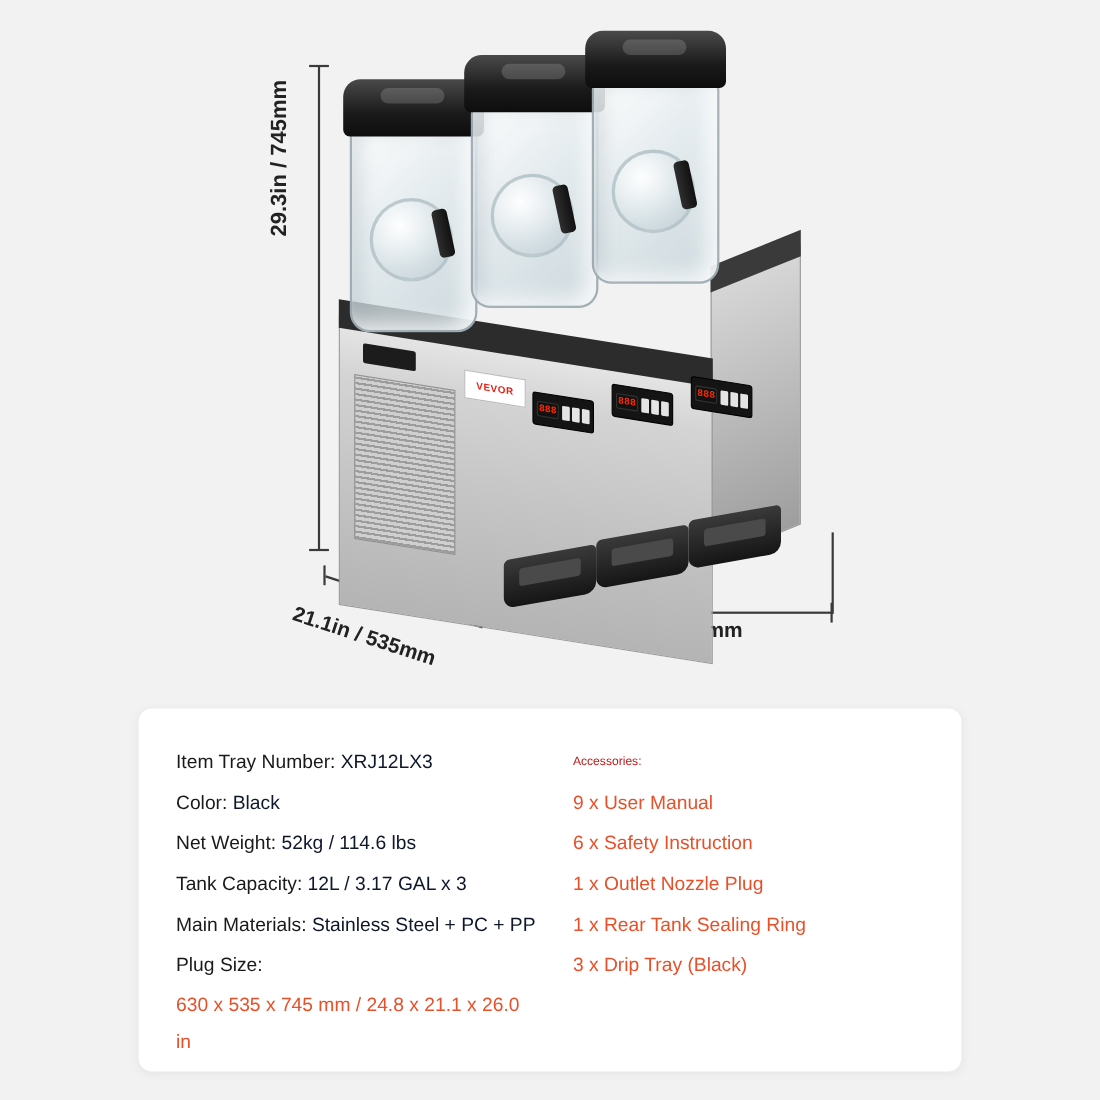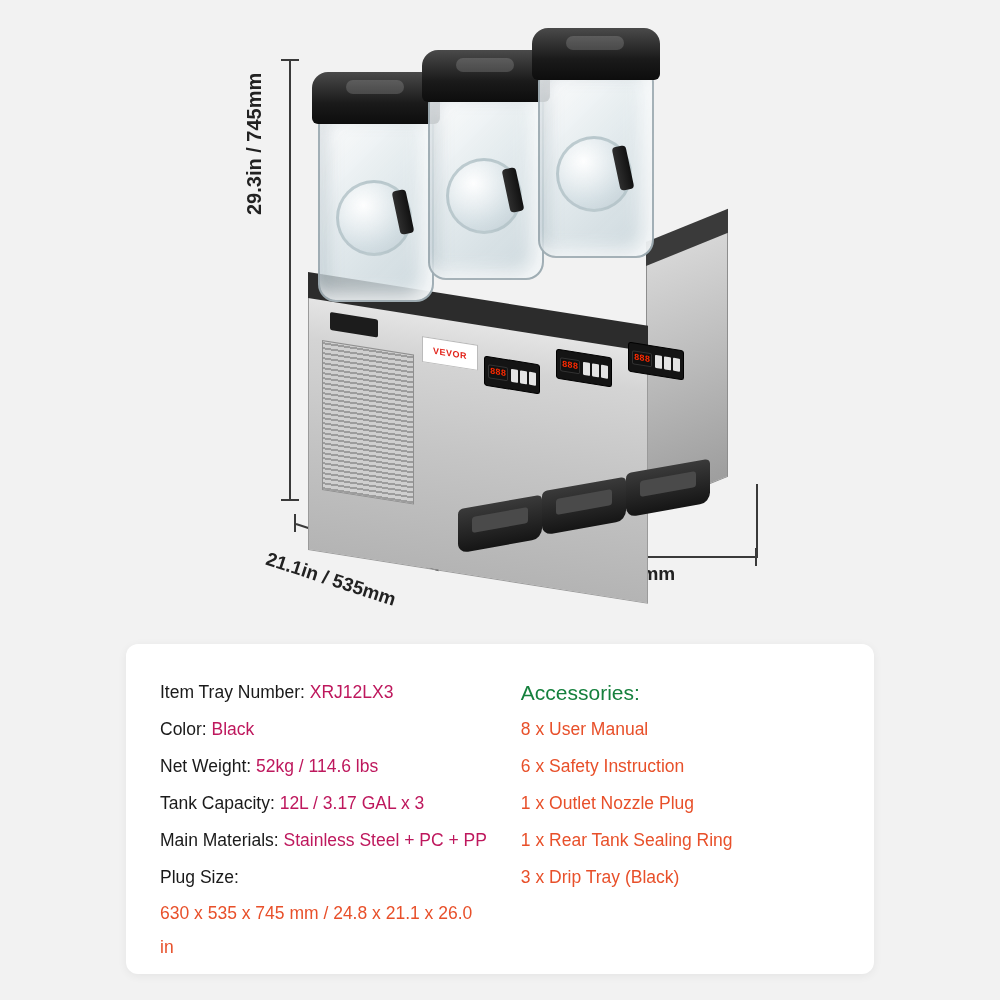--- a/index.html
+++ b/index.html
@@ -219,22 +219,22 @@
     padding: 30px 34px;
   }
   .spec-col { flex: 1 1 0; }
   .spec-col.right { padding-left: 34px; }
   .spec-row {
     font-size: 17.5px;
     line-height: 37px;
     color: #1a1a1a;
     white-space: nowrap;
   }
-  .spec-val { color: #be185d; }
-  .acc-head { font-size: 21px; line-height: 37px; color: #15803d; }
+  .spec-val { color: #0f172a; }
+  .acc-head { font-size: 11px; line-height: 37px; color: #b91c1c; }
   .acc-item { font-size: 17.5px; line-height: 37px; color: #e8502a; }
   .size-value { font-size: 17.5px; line-height: 34px; color: #e8502a; }
 </style>
 </head>
 <body>
 
 <div id="product-area">
 
   <div class="dim-line" id="dim-height-line"></div>
   <div class="dim-line" id="dim-height-cap-top"></div>
@@ -333,19 +333,19 @@
       <span class="spec-val">Stainless Steel + PC + PP</span>
     </div>
     <div class="spec-row">
       <span>Plug Size:</span>
     </div>
     <div class="size-value">630 x 535 x 745 mm / 24.8 x 21.1 x 26.0 in</div>
   </div>
 
   <div class="spec-col right">
     <div class="acc-head">Accessories:</div>
-    <div class="acc-item">8 x User Manual</div>
+    <div class="acc-item">9 x User Manual</div>
     <div class="acc-item">6 x Safety Instruction</div>
     <div class="acc-item">1 x Outlet Nozzle Plug</div>
     <div class="acc-item">1 x Rear Tank Sealing Ring</div>
     <div class="acc-item">3 x Drip Tray (Black)</div>
   </div>
 </div>
 
 </body></html>

